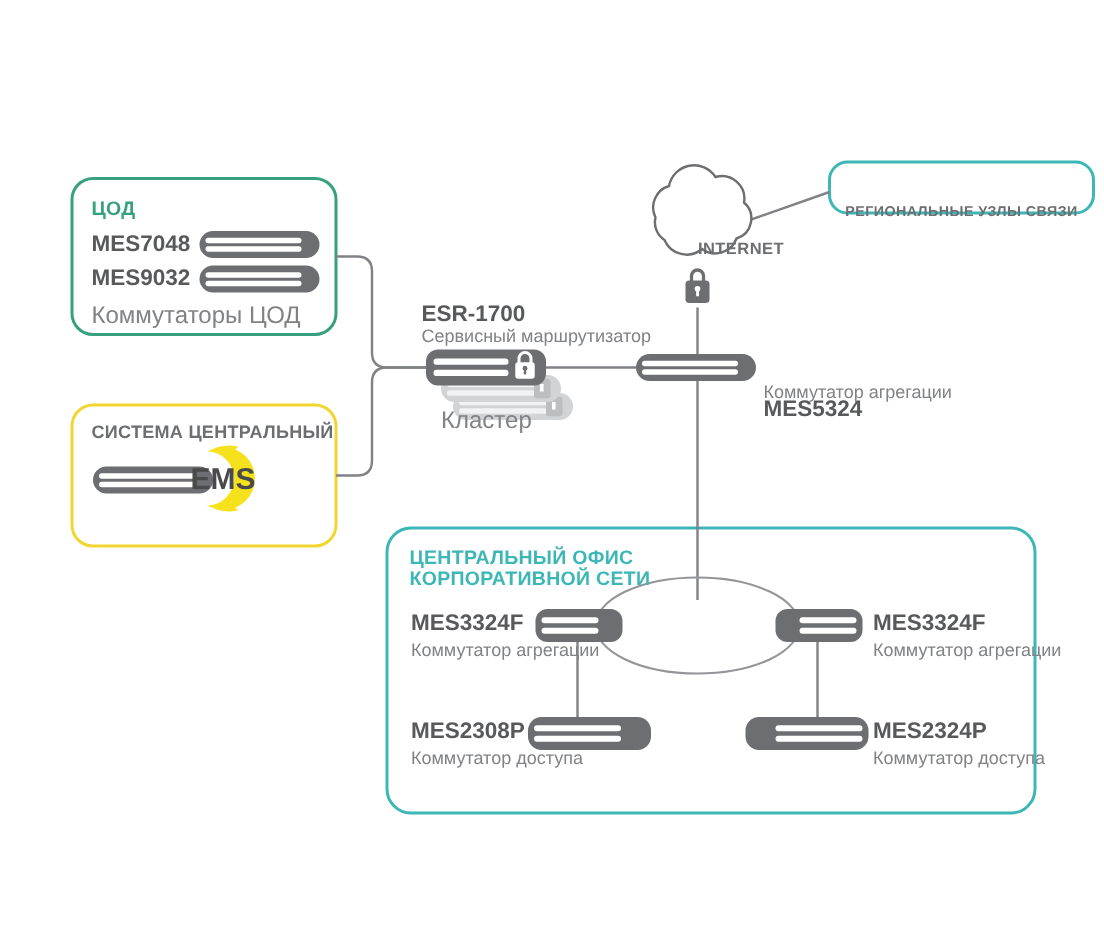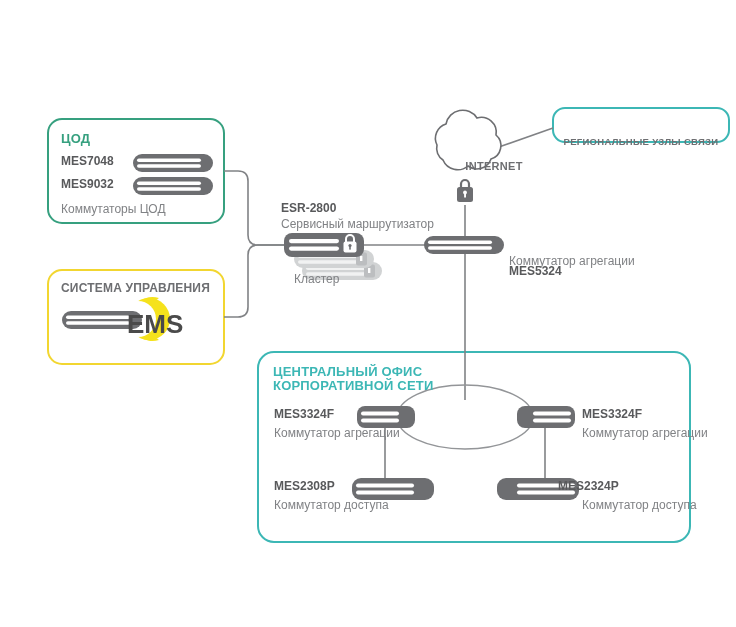--- a/index.html
+++ b/index.html
@@ -14,26 +14,26 @@
 
   
   .grp-title{
     font-size:13px;font-weight:bold;letter-spacing:.2px;
   }
   .grp-title.green{color:#36a07f;}
   .grp-title.teal{color:#3cb7b5;line-height:14px;}
   .grp-title.grey{color:#6d6e71;font-size:12px;}
 
   
-  .dev-name{font-size:12px;font-weight:bold;color:#58595b;}
+  .dev-name{font-size:15px;font-weight:bold;color:#58595b;}
   .dev-sub{font-size:12px;color:#808285;font-weight:normal;}
-  .small-cap{font-size:12px;color:#808285;}
+  .small-cap{font-size:16px;color:#808285;}
   .cloud-txt{font-size:11px;color:#6d6e71;font-weight:bold;letter-spacing:.3px;margin-left:28px;}
   .region-txt{font-size:9.5px;color:#6d6e71;font-weight:bold;letter-spacing:.3px;}
-  .ems-txt{font-size:26px;font-weight:bold;color:#4a4a4a;}
+  .ems-txt{font-size:20px;font-weight:bold;color:#4a4a4a;}
 </style>
 </head>
 <body>
 
 <div id="stage">
 
   <svg class="layer" viewBox="0 0 736 627">
     <defs>
       <style>
         .ln{fill:none;stroke:#808285;stroke-width:1.6;}
@@ -168,24 +168,24 @@
       <rect x="20" y="5.5" width="58" height="4" rx="2" class="dev-slot"></rect>
       <rect x="20" y="12.5" width="58" height="4" rx="2" class="dev-slot"></rect>
     </g>
   </svg>
 
   <div class="lbl grp-title green" style="left:61px;top:131px;">ЦОД</div>
   <div class="lbl dev-name" style="left:61px;top:154px;">MES7048</div>
   <div class="lbl dev-name" style="left:61px;top:177px;">MES9032</div>
   <div class="lbl small-cap" style="left:61px;top:202px;">Коммутаторы ЦОД</div>
 
-  <div class="lbl grp-title grey" style="left:61px;top:281px;">СИСТЕМА УПРАВЛЕНИЯ</div>
+  <div class="lbl grp-title grey" style="left:61px;top:281px;">СИСТЕМА ЦЕНТРАЛЬНЫЙ</div>
   <div class="lbl ems-txt" style="left:127px;top:309px;">EMS</div>
 
-  <div class="lbl dev-name" style="left:281px;top:201px;">ESR-2800</div>
+  <div class="lbl dev-name" style="left:281px;top:201px;">ESR-1700</div>
   <div class="lbl dev-sub" style="left:281px;top:217px;">Сервисный маршрутизатор</div>
   <div class="lbl small-cap" style="left:294px;top:272px;">Кластер</div>
 
   <div class="lbl cloud-txt" style="left:436px;top:160px;width:60px;text-align:center;">INTERNET</div>
 
   <div class="lbl region-txt" style="left:563px;top:136px;width:156px;text-align:center;">РЕГИОНАЛЬНЫЕ УЗЛЫ СВЯЗИ</div>
 
   <div class="lbl dev-name" style="left:509px;top:236px;margin-top:28px;">MES5324</div>
   <div class="lbl dev-sub" style="left:509px;top:254px;">Коммутатор агрегации</div>
 
@@ -194,16 +194,16 @@
 
   <div class="lbl dev-name" style="left:274px;top:407px;">MES3324F</div>
   <div class="lbl dev-sub" style="left:274px;top:426px;">Коммутатор агрегации</div>
 
   <div class="lbl dev-name" style="left:582px;top:407px;">MES3324F</div>
   <div class="lbl dev-sub" style="left:582px;top:426px;">Коммутатор агрегации</div>
 
   <div class="lbl dev-name" style="left:274px;top:479px;">MES2308P</div>
   <div class="lbl dev-sub" style="left:274px;top:498px;">Коммутатор доступа</div>
 
-  <div class="lbl dev-name" style="left:558px;top:479px;">MES2324P</div>
+  <div class="lbl dev-name" style="left:582px;top:479px;">MES2324P</div>
   <div class="lbl dev-sub" style="left:582px;top:498px;">Коммутатор доступа</div>
 
 </div>
 
 </body></html>

